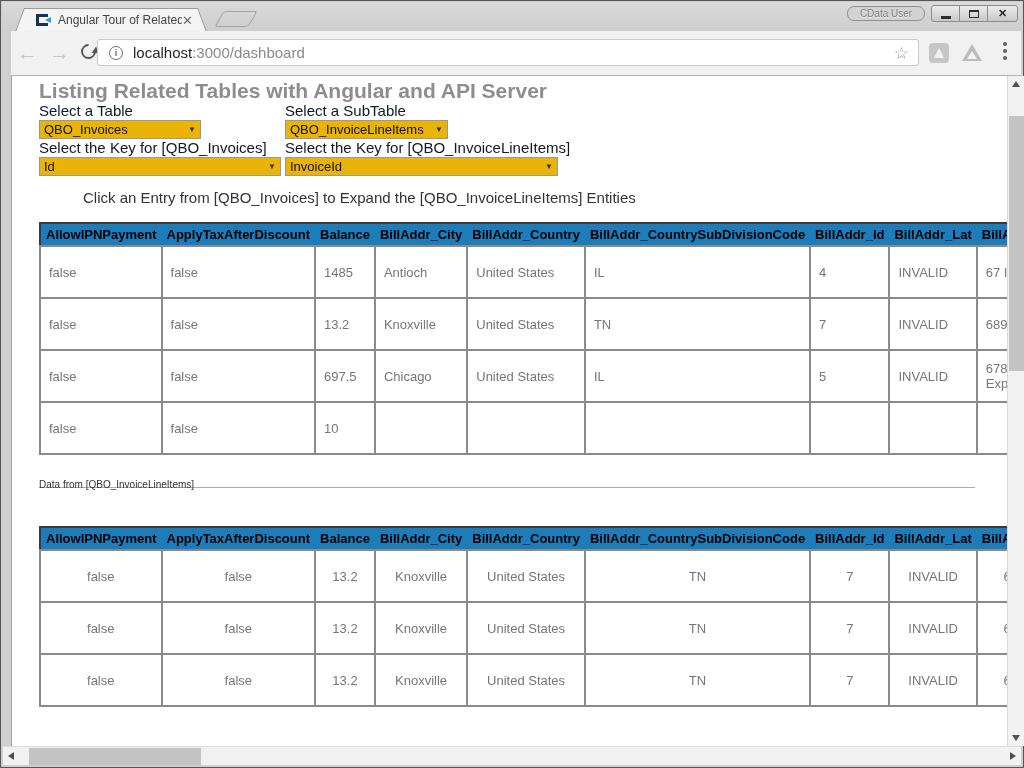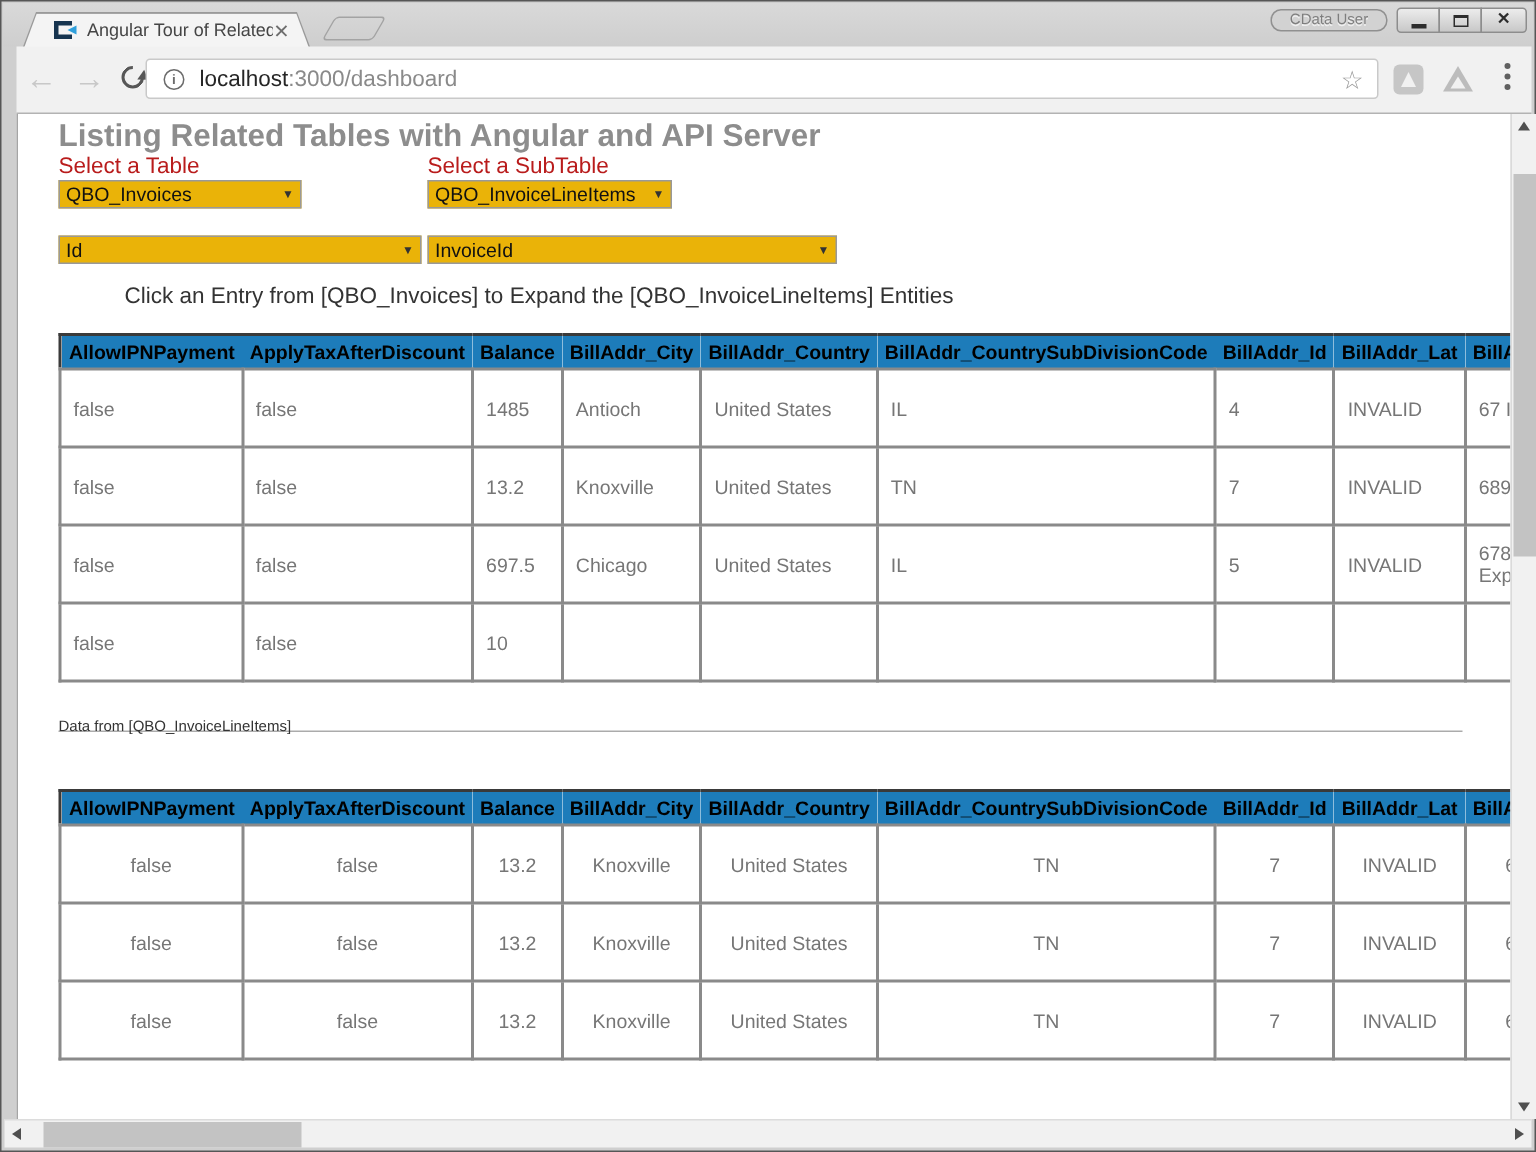--- a/index.html
+++ b/index.html
@@ -78,21 +78,21 @@
                border-left:5px solid transparent; border-right:5px solid transparent;
                border-bottom:8px solid #f1f1f1; }
   .menu-dots { position:absolute; left:992px; top:11px; display:flex; flex-direction:column; gap:3px; }
   .menu-dots i { width:4px; height:4px; border-radius:50%; background:#606060; }
 
   
   .page { position:absolute; top:75px; left:10px; width:996px; height:670px;
           background:#fff; overflow:hidden; border-left:1px solid #a5a5a5; }
   .page-title { position:absolute; left:27px; top:3px; font-size:21px; font-weight:bold;
                 color:#8d8d8d; white-space:nowrap; }
-  .sel-label { position:absolute; font-size:15px; color:#b91c1c; white-space:nowrap; }
+  .sel-label { position:absolute; font-size:15px; color:#0f172a; white-space:nowrap; }
   .lbl-table    { left:27px;  top:26px; }
   .lbl-subtable { left:273px; top:26px; }
   .lbl-key-table    { left:27px;  top:63px; }
   .lbl-key-subtable { left:273px; top:63px; }
   .sel { position:absolute; height:19px; background:#eab308; border:1px solid #999;
          display:flex; align-items:center; font-size:13px; color:#111;
          padding:0 4px; cursor:default; }
   .sel .arrow { margin-left:auto; font-size:8px; color:#333; }
   .sel1 { left:27px;  top:44px; width:162px; }
   .sel2 { left:273px; top:44px; width:163px; }
@@ -196,20 +196,22 @@
 
     <div class="sel sel1">
       <span>QBO_Invoices</span>
       <span class="arrow">▼</span>
     </div>
     <div class="sel sel2">
       <span>QBO_InvoiceLineItems</span>
       <span class="arrow">▼</span>
     </div>
 
+    <div class="sel-label lbl-key-table">Select the Key for [QBO_Invoices]</div>
+    <div class="sel-label lbl-key-subtable">Select the Key for [QBO_InvoiceLineItems]</div>
 
     <div class="sel sel3">
       <span>Id</span>
       <span class="arrow">▼</span>
     </div>
     <div class="sel sel4">
       <span>InvoiceId</span>
       <span class="arrow">▼</span>
     </div>
 

